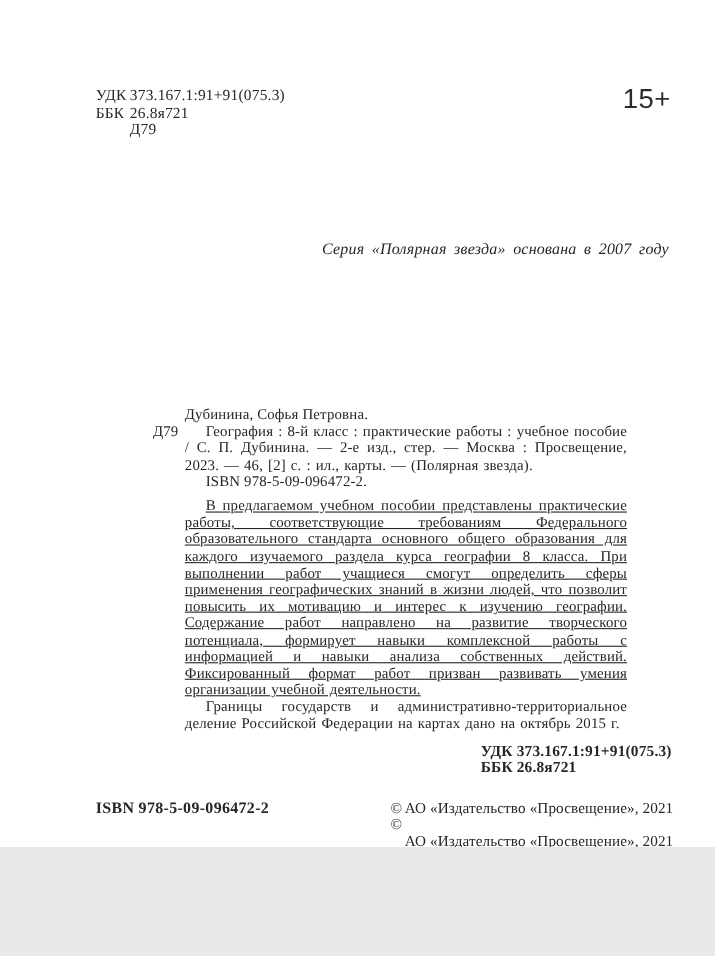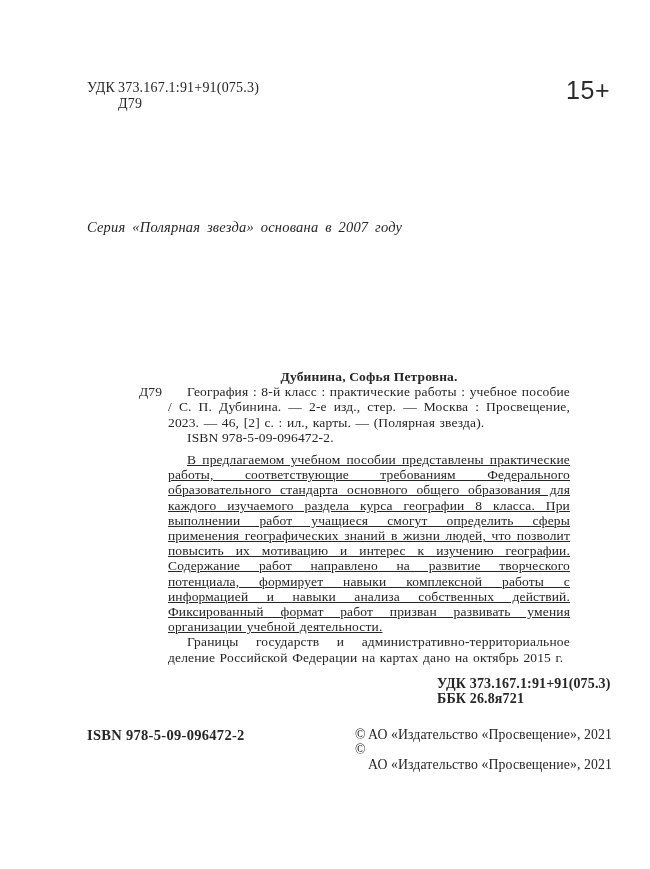--- a/index.html
+++ b/index.html
@@ -1,19 +1,19 @@
 <!DOCTYPE html>
 <html lang="ru"><head>
 <meta charset="utf-8">
 <style>
   html, body { margin: 0; padding: 0; background: #e8e8e8; }
   .page {
     position: relative;
     width: 650px;
-    height: 869px;
+    height: 770px;
     margin: 0 auto;
     background: #ffffff;
     color: #262626;
     font-family: "Liberation Serif", "DejaVu Serif", serif;
     overflow: hidden;
   }
 
   
   .top-codes {
     position: absolute;
@@ -37,38 +37,38 @@
     letter-spacing: 0.5px;
     color: #2b2b2b;
   }
 
   
   .series-note {
     position: absolute;
     left: 87px;
     top: 219px;
     width: 521px;
-    text-align: left;
+    text-align: right;
     font-style: italic;
     font-size: 14.5px;
     word-spacing: 3px;
     letter-spacing: 0.2px;
   }
 
   
   .main-block {
     position: absolute;
     left: 168px;
     top: 369px;
     width: 402px;
     font-size: 13.5px;
     line-height: 15.2px;
     letter-spacing: 0.15px;
   }
-  .author-line { font-weight: bold; margin: 0; text-align: center; }
+  .author-line { font-weight: normal; margin: 0; }
   .bib-desc {
     position: relative;
     margin: 0;
     text-align: justify;
     text-indent: 19px;
     word-spacing: 1px;
   }
   .hang-code {
     position: absolute;
     left: -29px;
@@ -119,20 +119,24 @@
 <body>
 
 <div class="page">
 
   <div class="top-codes">
     <div class="code-row">
       <span class="code-label">УДК</span>
       <span class="code-value">373.167.1:91+91(075.3)</span>
     </div>
     <div class="code-row">
+      <span class="code-label">ББК</span>
+      <span class="code-value">26.8я721</span>
+    </div>
+    <div class="code-row">
       <span class="code-label"></span>
       <span class="code-value">Д79</span>
     </div>
   </div>
 
   <div class="age-rating">15+</div>
 
   <div class="series-note">Серия «Полярная звезда» основана в 2007 году</div>
 
   <div class="main-block">

